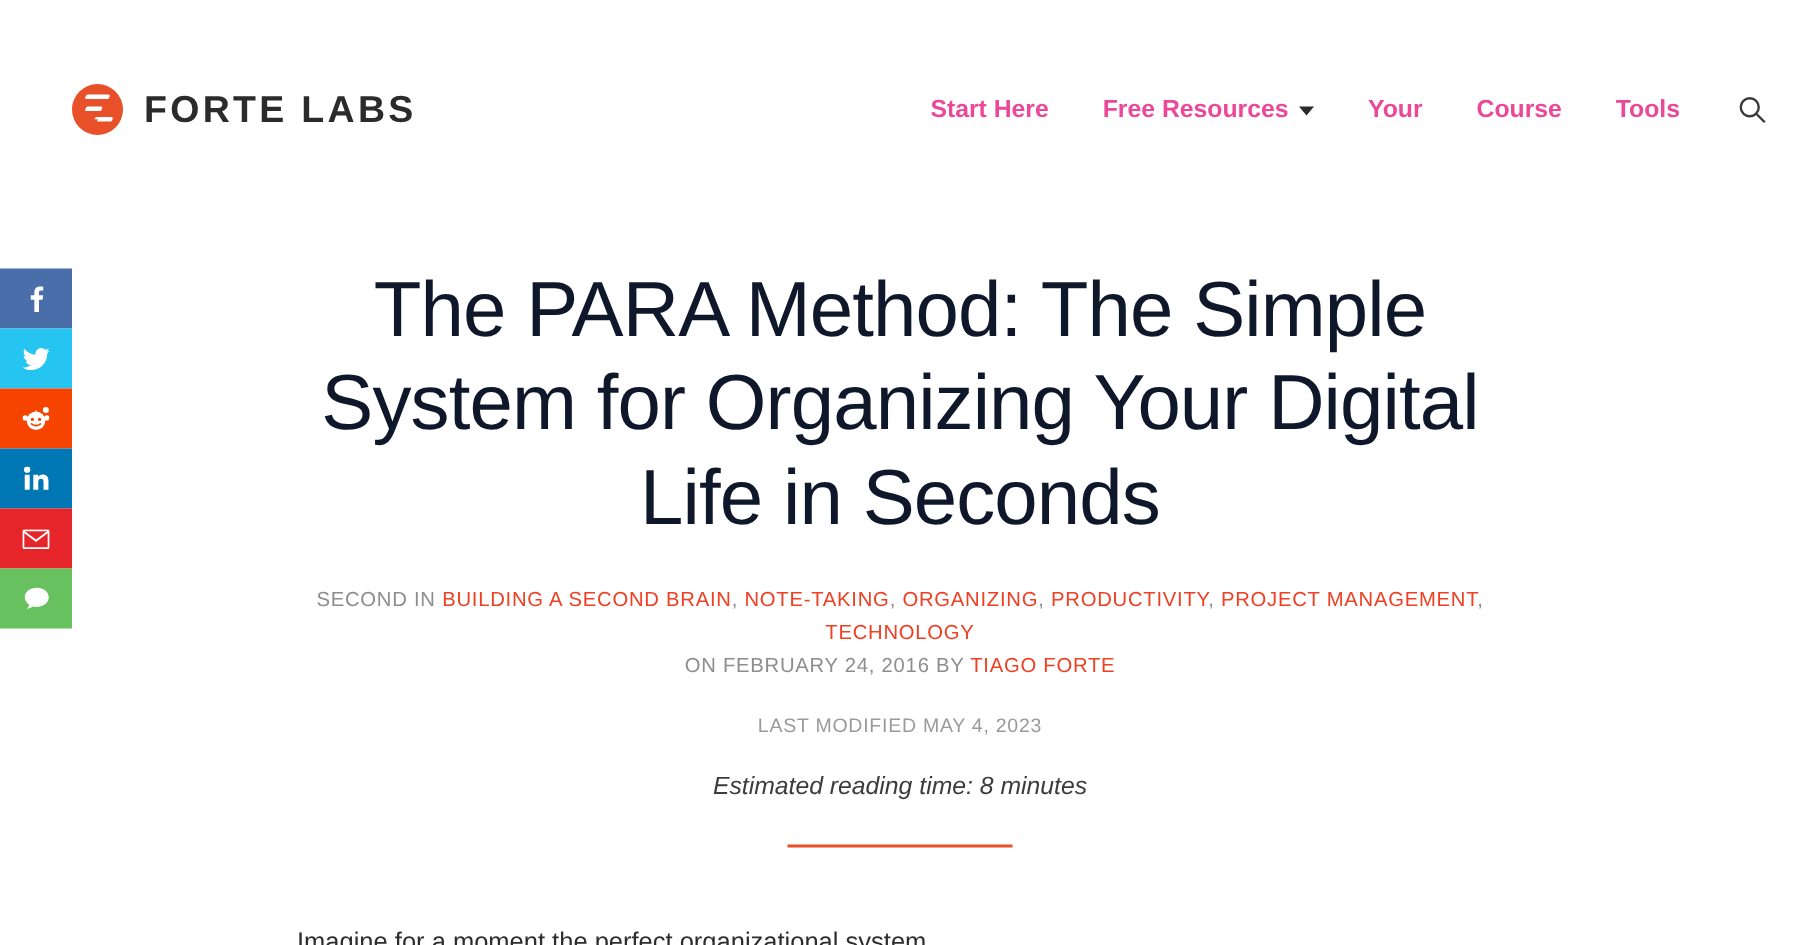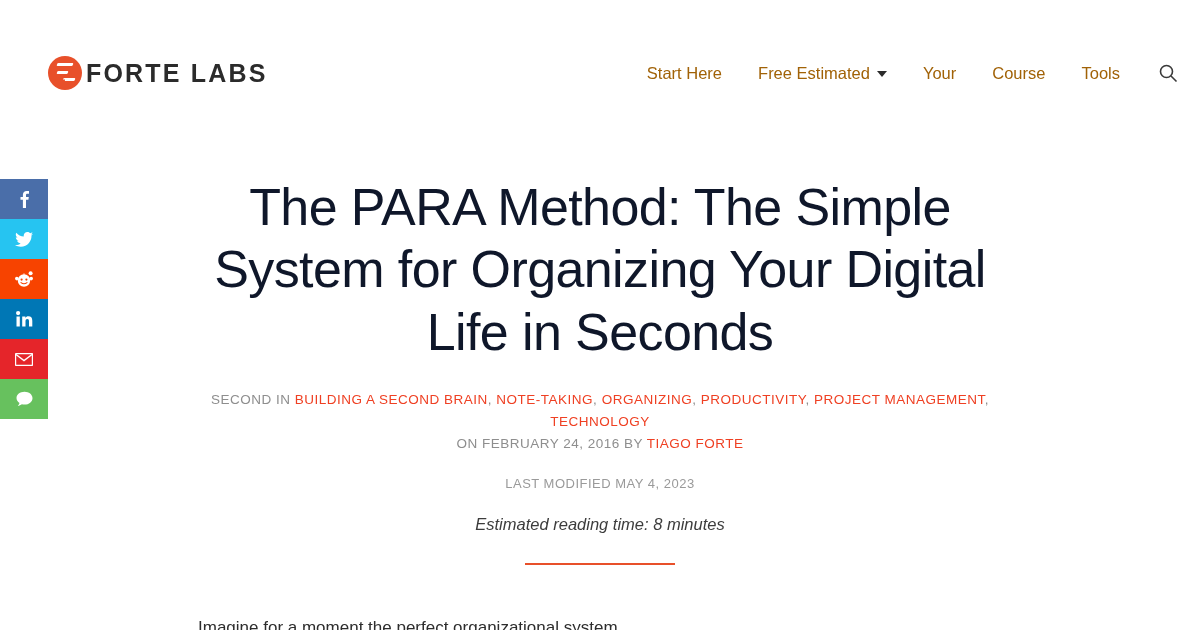--- a/index.html
+++ b/index.html
@@ -17,21 +17,21 @@
     height: 146px;
     display: flex;
     align-items: center;
     padding-left: 48px;
     padding-right: 0;
     position: relative;
   }
   .brand {
     display: flex;
     align-items: center;
-    gap: 4px;
+    gap: 14px;
   }
   .brand-mark {
     width: 34px; height: 34px;
     border-radius: 50%;
     background: #e8502a;
     position: relative;
     flex: none;
   }
   .brand-mark::before {
     content: "";
@@ -70,28 +70,29 @@
 
   .main-nav {
     margin-left: auto;
     display: flex;
     align-items: center;
     gap: 0;
     padding-right: 0;
   }
   .nav-item {
     font-size: 16.5px;
-    color: #a16207;
+    color: #ec4899;
     padding: 0 18px;
     line-height: 1;
     display: flex;
     align-items: center;
     gap: 7px;
     white-space: nowrap;
     cursor: pointer;
+    font-weight: bold;
   }
   .caret {
     width: 0; height: 0;
     border-left: 5px solid transparent;
     border-right: 5px solid transparent;
     border-top: 6px solid #2b2b2b;
     display: inline-block;
     margin-top: 2px;
   }
   .nav-cta {
@@ -201,21 +202,21 @@
       <span class="brand-bar"></span>
     </div>
     <div class="brand-name">FORTE LABS</div>
   </div>
 
   <nav class="main-nav">
     <div class="nav-item">
       <span>Start Here</span>
     </div>
     <div class="nav-item">
-      <span>Free Estimated</span>
+      <span>Free Resources</span>
       <span class="caret"></span>
     </div>
     <div class="nav-item">
       <span>Your</span>
     </div>
     <div class="nav-item">
       <span>Course</span>
     </div>
     <div class="nav-item">
       <span>Tools</span>

